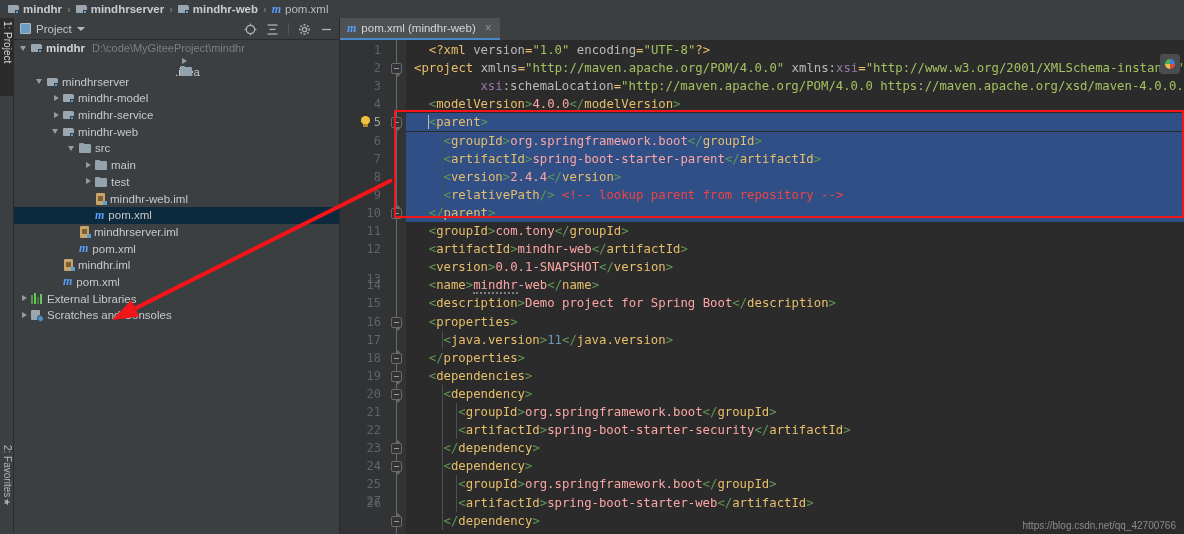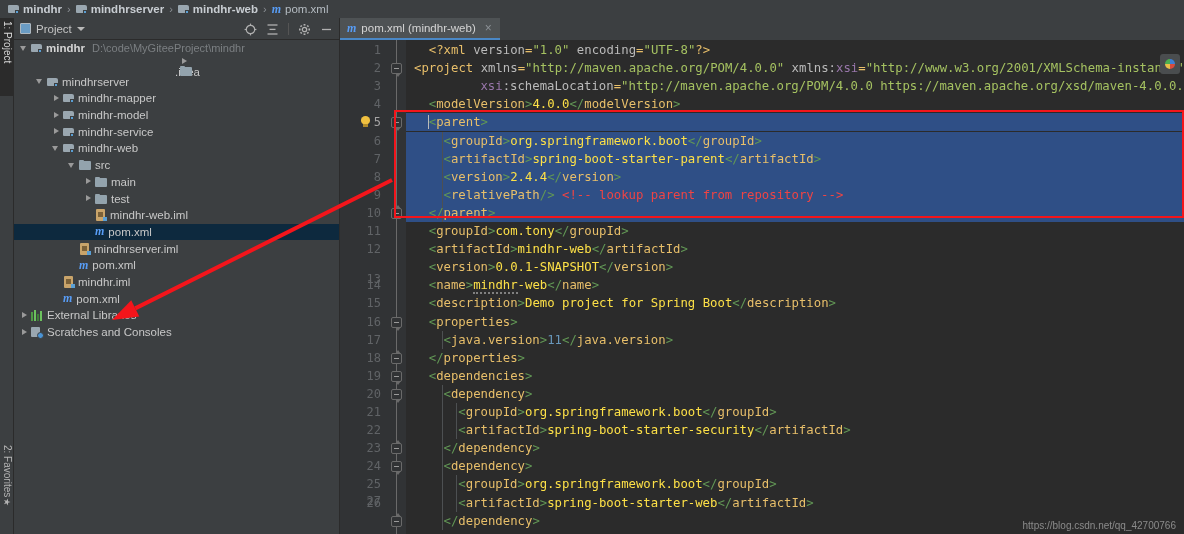--- a/index.html
+++ b/index.html
@@ -95,21 +95,21 @@
   .code-wrap { position:absolute; left:0; top:22px; right:0; bottom:0; background:#2b2b2b; overflow:hidden; }
   .gutter { position:absolute; left:0; top:0; width:48px; height:100%; background:#313335; }
   .foldstrip { position:absolute; left:48px; top:0; width:18px; height:100%; background:#313335; }
   .foldline { position:absolute; left:8px; top:0; width:1px; height:100%; background:#6a6a6a; }
   .lnum { position:absolute; right:7px; font-size:12px; color:#606366; font-family:"DejaVu Sans Mono", monospace; line-height:18.1px; }
   .lnum.cur { color:#a4a3a3; }
   .code { position:absolute; left:66px; top:0; right:0; bottom:0; font-family:"DejaVu Sans Mono", monospace; font-size:12.3px; line-height:18.1px; white-space:pre; color:#a9b7c6; }
   .cl-line { position:absolute; left:0; height:18.1px; white-space:pre; }
   .tag   { color:#e8bf6a; }
   .ang   { color:#629755; }
-  .txt   { color:#fde047; }
+  .txt   { color:#fca5a5; }
   .attr  { color:#bababa; }
   .val   { color:#a5c261; }
   .cmt   { color:#ef4444; }
   .ns    { color:#9876aa; }
   .num   { color:#6897bb; }
   .squig { border-bottom:2px dotted #808080; }
   .selband { position:absolute; background:#2f4f86; }
   .bulb { position:absolute; width:11px; height:12px; }
   .bulb .g { position:absolute; left:1px; top:0; width:9px; height:8px; border-radius:50% 50% 45% 45%; background:#f0c040; }
   .bulb .s { position:absolute; left:3px; top:8px; width:5px; height:3px; background:#b08a2a; }
@@ -239,28 +239,20 @@
           </span>
           <span class="tlabel">.idea</span>
         </div>
         <div class="trow" style="padding-left: 22px;">
           <span class="arrow d"></span>
           <span class="ico ico-module">
             <span class="f"></span>
             <span class="b"></span>
           </span>
           <span class="tlabel">mindhrserver</span>
-        </div>
-        <div class="trow" style="padding-left: 38px;">
-          <span class="arrow r"></span>
-          <span class="ico ico-module">
-            <span class="f"></span>
-            <span class="b"></span>
-          </span>
-          <span class="tlabel">mindhr-mapper</span>
         </div>
         <div class="trow" style="padding-left: 38px;">
           <span class="arrow r"></span>
           <span class="ico ico-module">
             <span class="f"></span>
             <span class="b"></span>
           </span>
           <span class="tlabel">mindhr-model</span>
         </div>
         <div class="trow" style="padding-left: 38px;">

